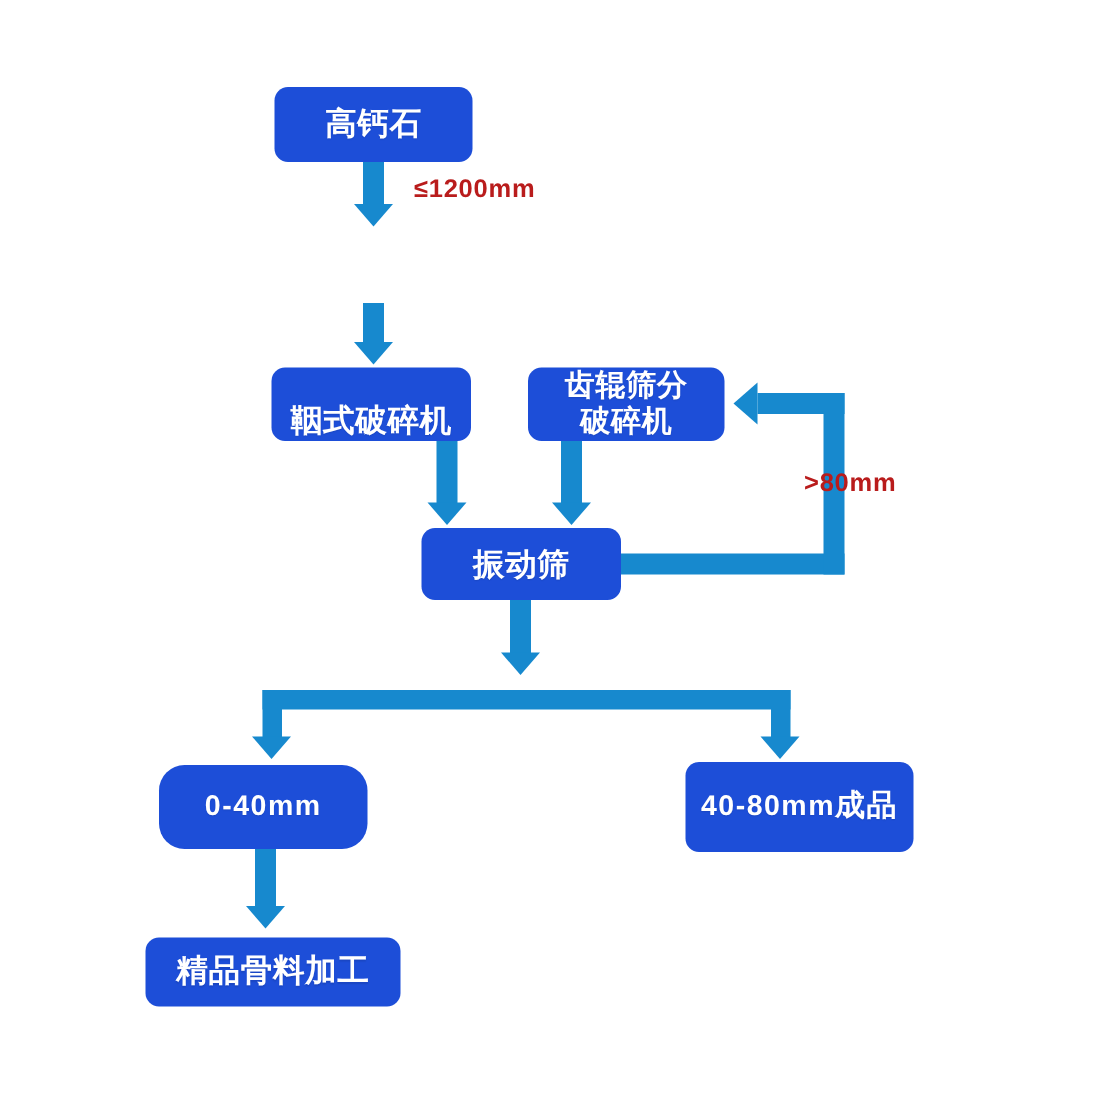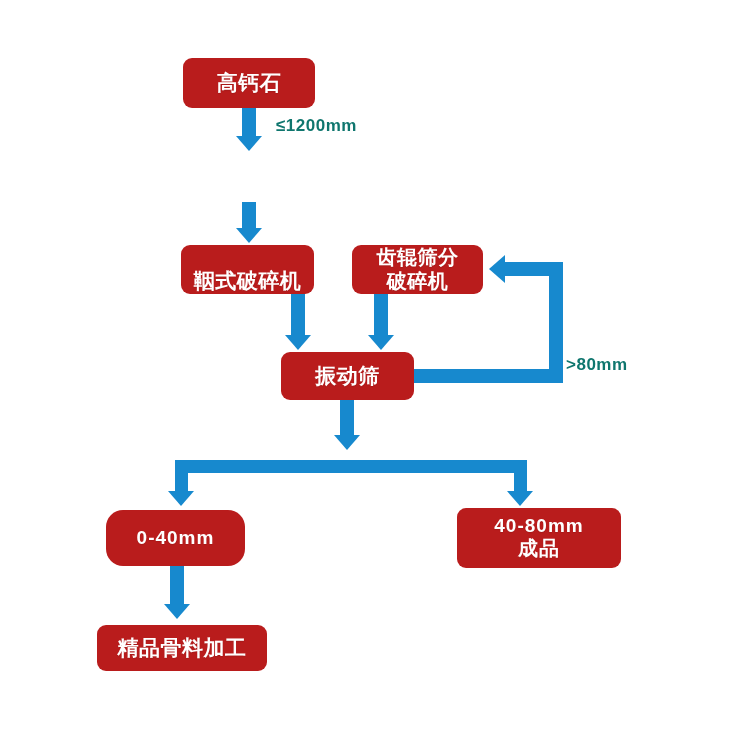--- a/index.html
+++ b/index.html
@@ -12,40 +12,40 @@
   }
   #canvas {
     position: relative;
     width: 739px;
     height: 741px;
     background: #ffffff;
     overflow: hidden;
   }
   .node {
     position: absolute;
-    background: #b91c1c;
+    background: #1d4ed8;
     border-radius: 9px;
     color: #ffffff;
     font-weight: bold;
     display: flex;
     align-items: center;
     justify-content: center;
     text-align: center;
     line-height: 1.18;
     letter-spacing: 0.5px;
     box-sizing: border-box;
     text-shadow: 0 1px 1px rgba(0,0,0,0.10);
   }
   .node-cn { font-size: 21px; }
   .node-lat { font-size: 19px; letter-spacing: 1px; }
   .node-two { font-size: 20px; }
 
   .edge-label {
     position: absolute;
-    color: #0f766e;
+    color: #b91c1c;
     font-weight: bold;
     font-size: 17px;
     letter-spacing: 0.5px;
     white-space: nowrap;
   }
 
   
   .seg {
     position: absolute;
     background: #1789ce;
@@ -103,38 +103,38 @@
 
   <div class="node node-cn" style="left:281px; top:352px; width:133px; height:48px;font-family:Liberation Serif, serif;">
     <span>振动筛</span>
   </div>
 
   <div class="seg" style="left:414px; top:369px; width:149px; height:14px;"></div>
   <div class="seg" style="left:549px; top:262px; width:14px; height:121px;"></div>
   <div class="seg" style="left:505px; top:262px; width:58px; height:14px;"></div>
   <div class="arrow-left" style="left:489px; top:255px;"></div>
 
-  <div class="edge-label" style="left:566px; top:312px;margin-top:43px;">&gt;80mm</div>
+  <div class="edge-label" style="left:536px; top:312px;">&gt;80mm</div>
 
   <div class="seg" style="left:340px; top:400px; width:14px; height:36px;"></div>
   <div class="arrow-down" style="left:334px; top:435px;"></div>
 
   <div class="seg" style="left:175px; top:460px; width:352px; height:13px;"></div>
 
   <div class="seg" style="left:175px; top:460px; width:13px; height:32px;"></div>
   <div class="arrow-down" style="left:168px; top:491px;"></div>
 
   <div class="seg" style="left:514px; top:460px; width:13px; height:32px;"></div>
   <div class="arrow-down" style="left:507px; top:491px;"></div>
 
   <div class="node node-lat" style="left:106px; top:510px; width:139px; height:56px;border-radius:17px;">
     <span>0-40mm</span>
   </div>
 
-  <div class="node node-lat" style="left:457px; top:508px; width:164px; height:60px; flex-direction:column;">
+  <div class="node node-lat" style="left:457px; top:508px; width:152px; height:60px; flex-direction:row;">
     <span>40-80mm</span>
     <span style="font-size:20px;">成品</span>
   </div>
 
   <div class="seg" style="left:170px; top:566px; width:14px; height:39px;"></div>
   <div class="arrow-down" style="left:164px; top:604px;"></div>
 
   <div class="node node-cn" style="left:97px; top:625px; width:170px; height:46px;">
     <span>精品骨料加工</span>
   </div>

